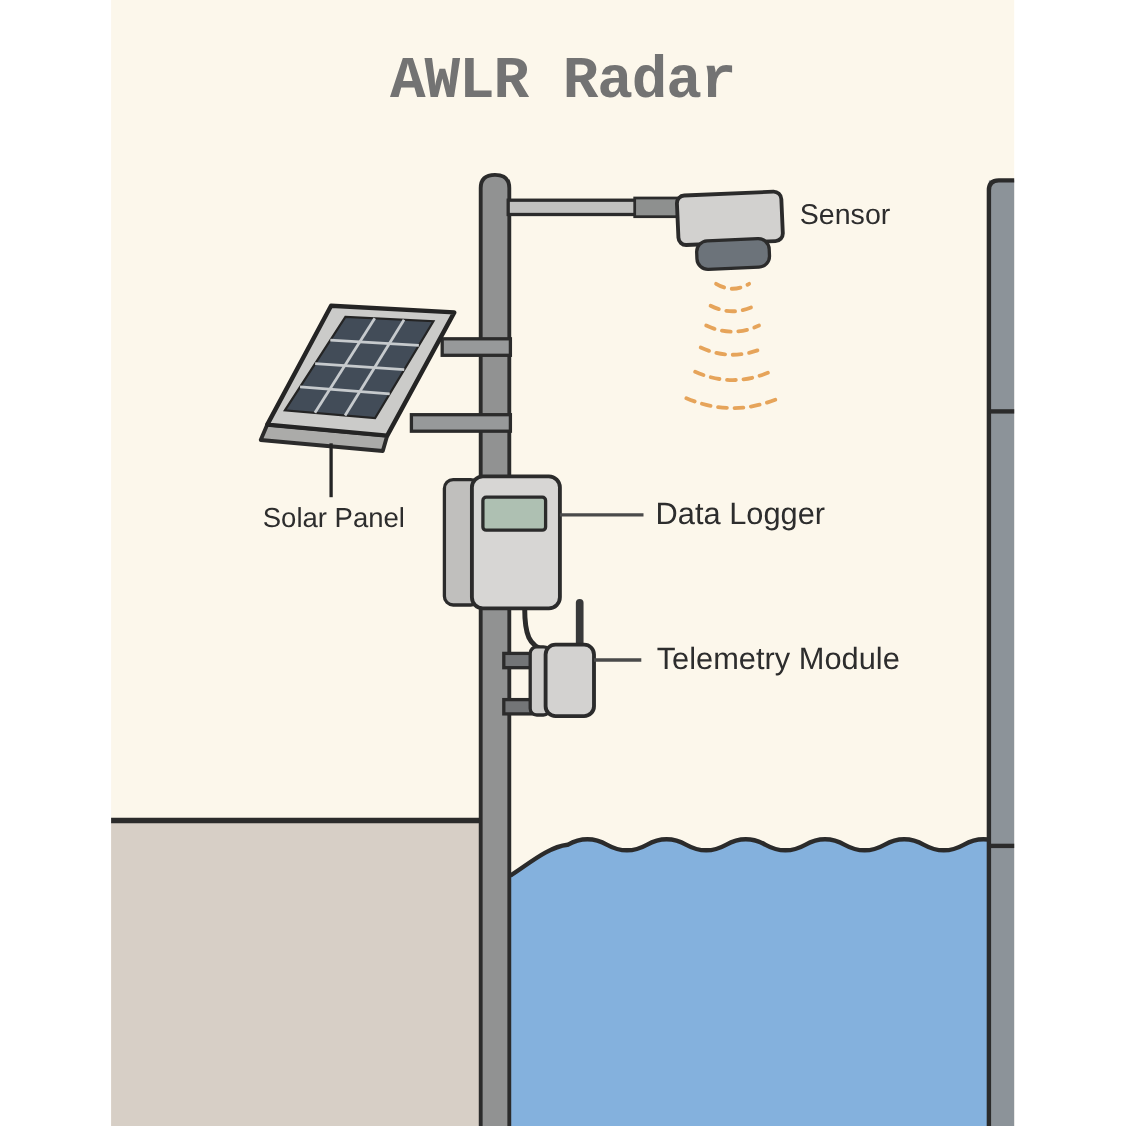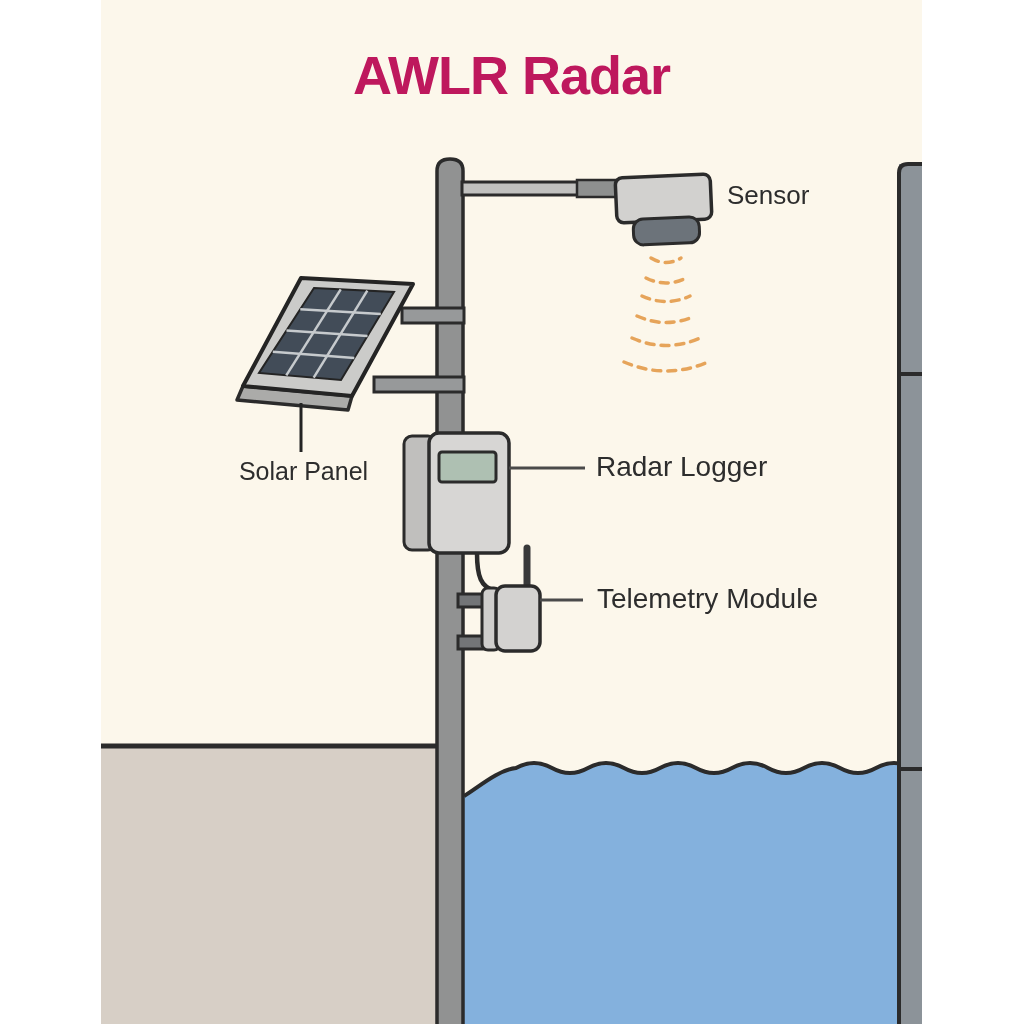--- a/index.html
+++ b/index.html
@@ -13,22 +13,23 @@
   .stage{position:absolute;inset:0;width:1024px;height:1024px;}
   svg{position:absolute;left:0;top:0;}
   .label{
     position:absolute;
     color:#2d2d2d;
     white-space:nowrap;
   }
   .title{
     left:101px;top:44px;width:821px;
     text-align:center;
-    font-size:54px;font-weight:700;color:#be185d;
+    font-size:54px;font-weight:700;color:#737373;
     letter-spacing:-1px;
+    font-family:Liberation Mono, monospace;
   }
   .lbl-sensor{left:727px;top:180px;font-size:26px;}
   .lbl-logger{left:596px;top:451px;font-size:28px;}
   .lbl-telemetry{left:597px;top:583px;font-size:28px;}
   .lbl-solar{left:226px;top:457px;width:155px;text-align:center;font-size:25px;}
 </style>
 </head>
 <body>
 
 <div class="stage">
@@ -113,16 +114,16 @@
     <rect x="482" y="588" width="18" height="62" rx="6" fill="#CFCECC" stroke="#2B2B2B" stroke-width="3"></rect>
     <rect x="496" y="586" width="44" height="65" rx="9" fill="#D3D2D0" stroke="#2B2B2B" stroke-width="3.5"></rect>
     <path d="M540,600 L583,600" stroke="#4A4A4A" stroke-width="3"></path>
   </g>
 
 </svg>
 
 <div class="label title">AWLR Radar</div>
 <div class="label lbl-sensor">Sensor</div>
 <div class="label lbl-solar">Solar Panel</div>
-<div class="label lbl-logger">Radar Logger</div>
+<div class="label lbl-logger">Data Logger</div>
 <div class="label lbl-telemetry">Telemetry Module</div>
 
 </div>
 
 </body></html>

